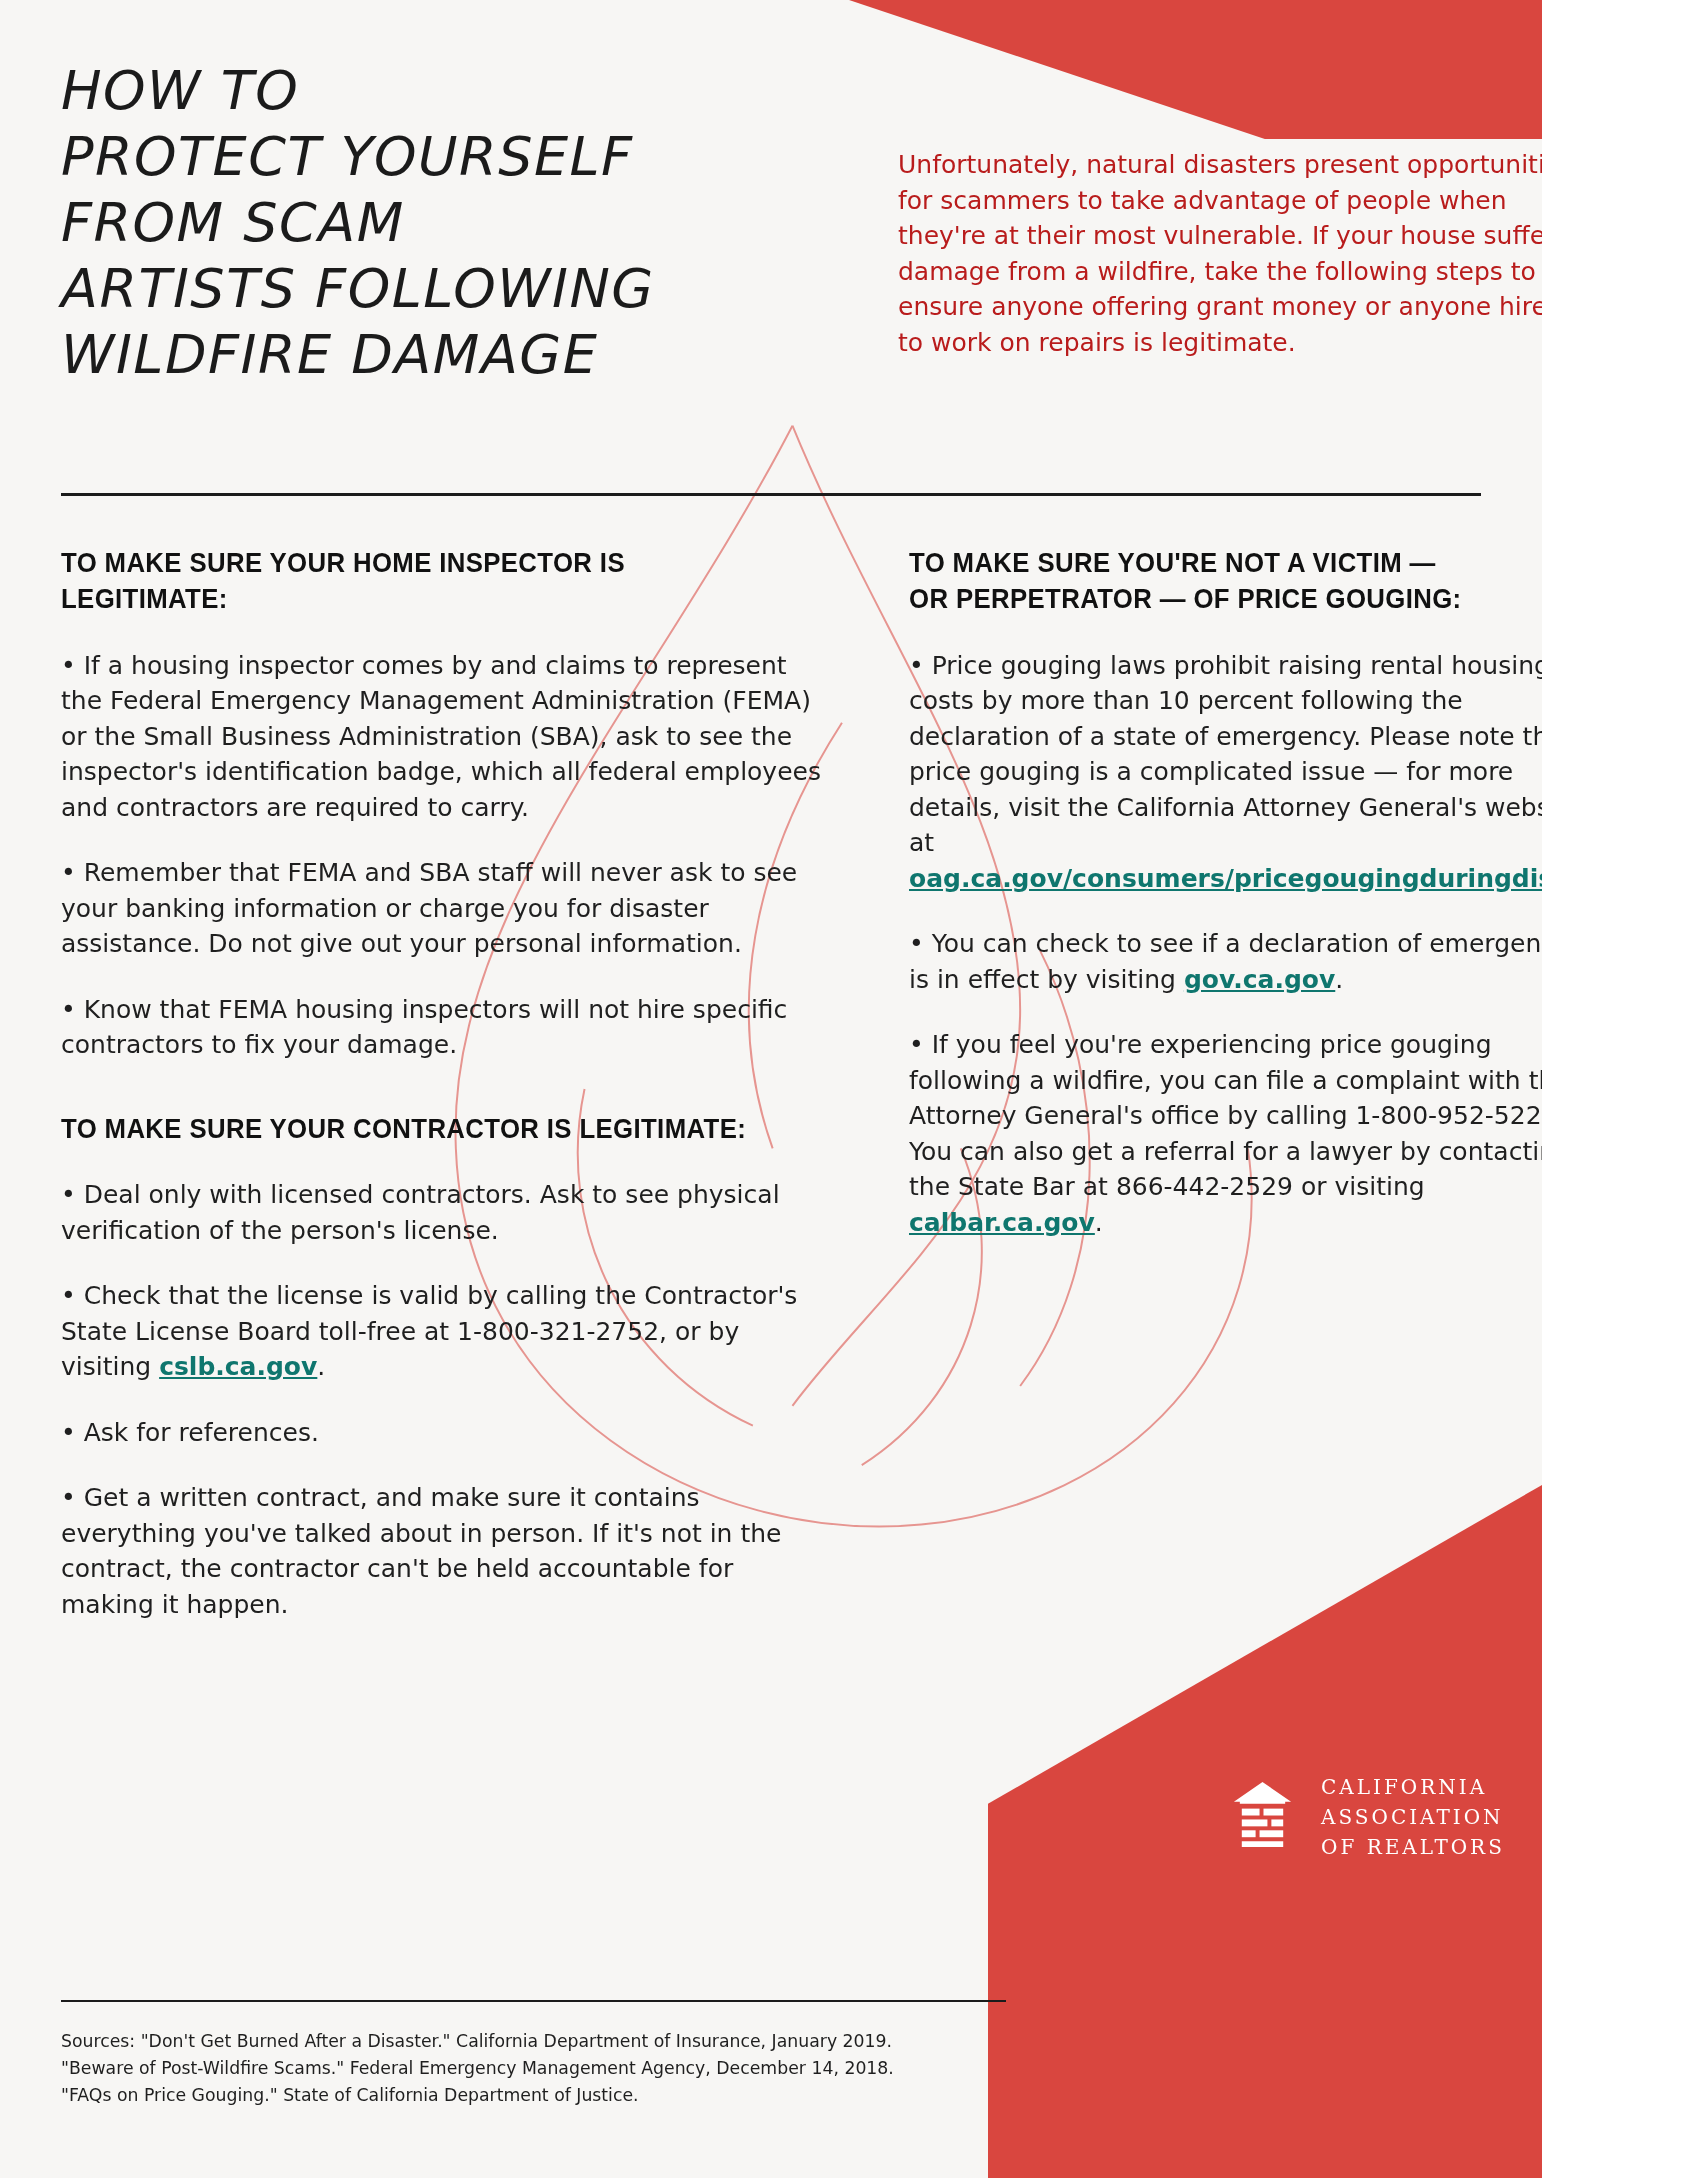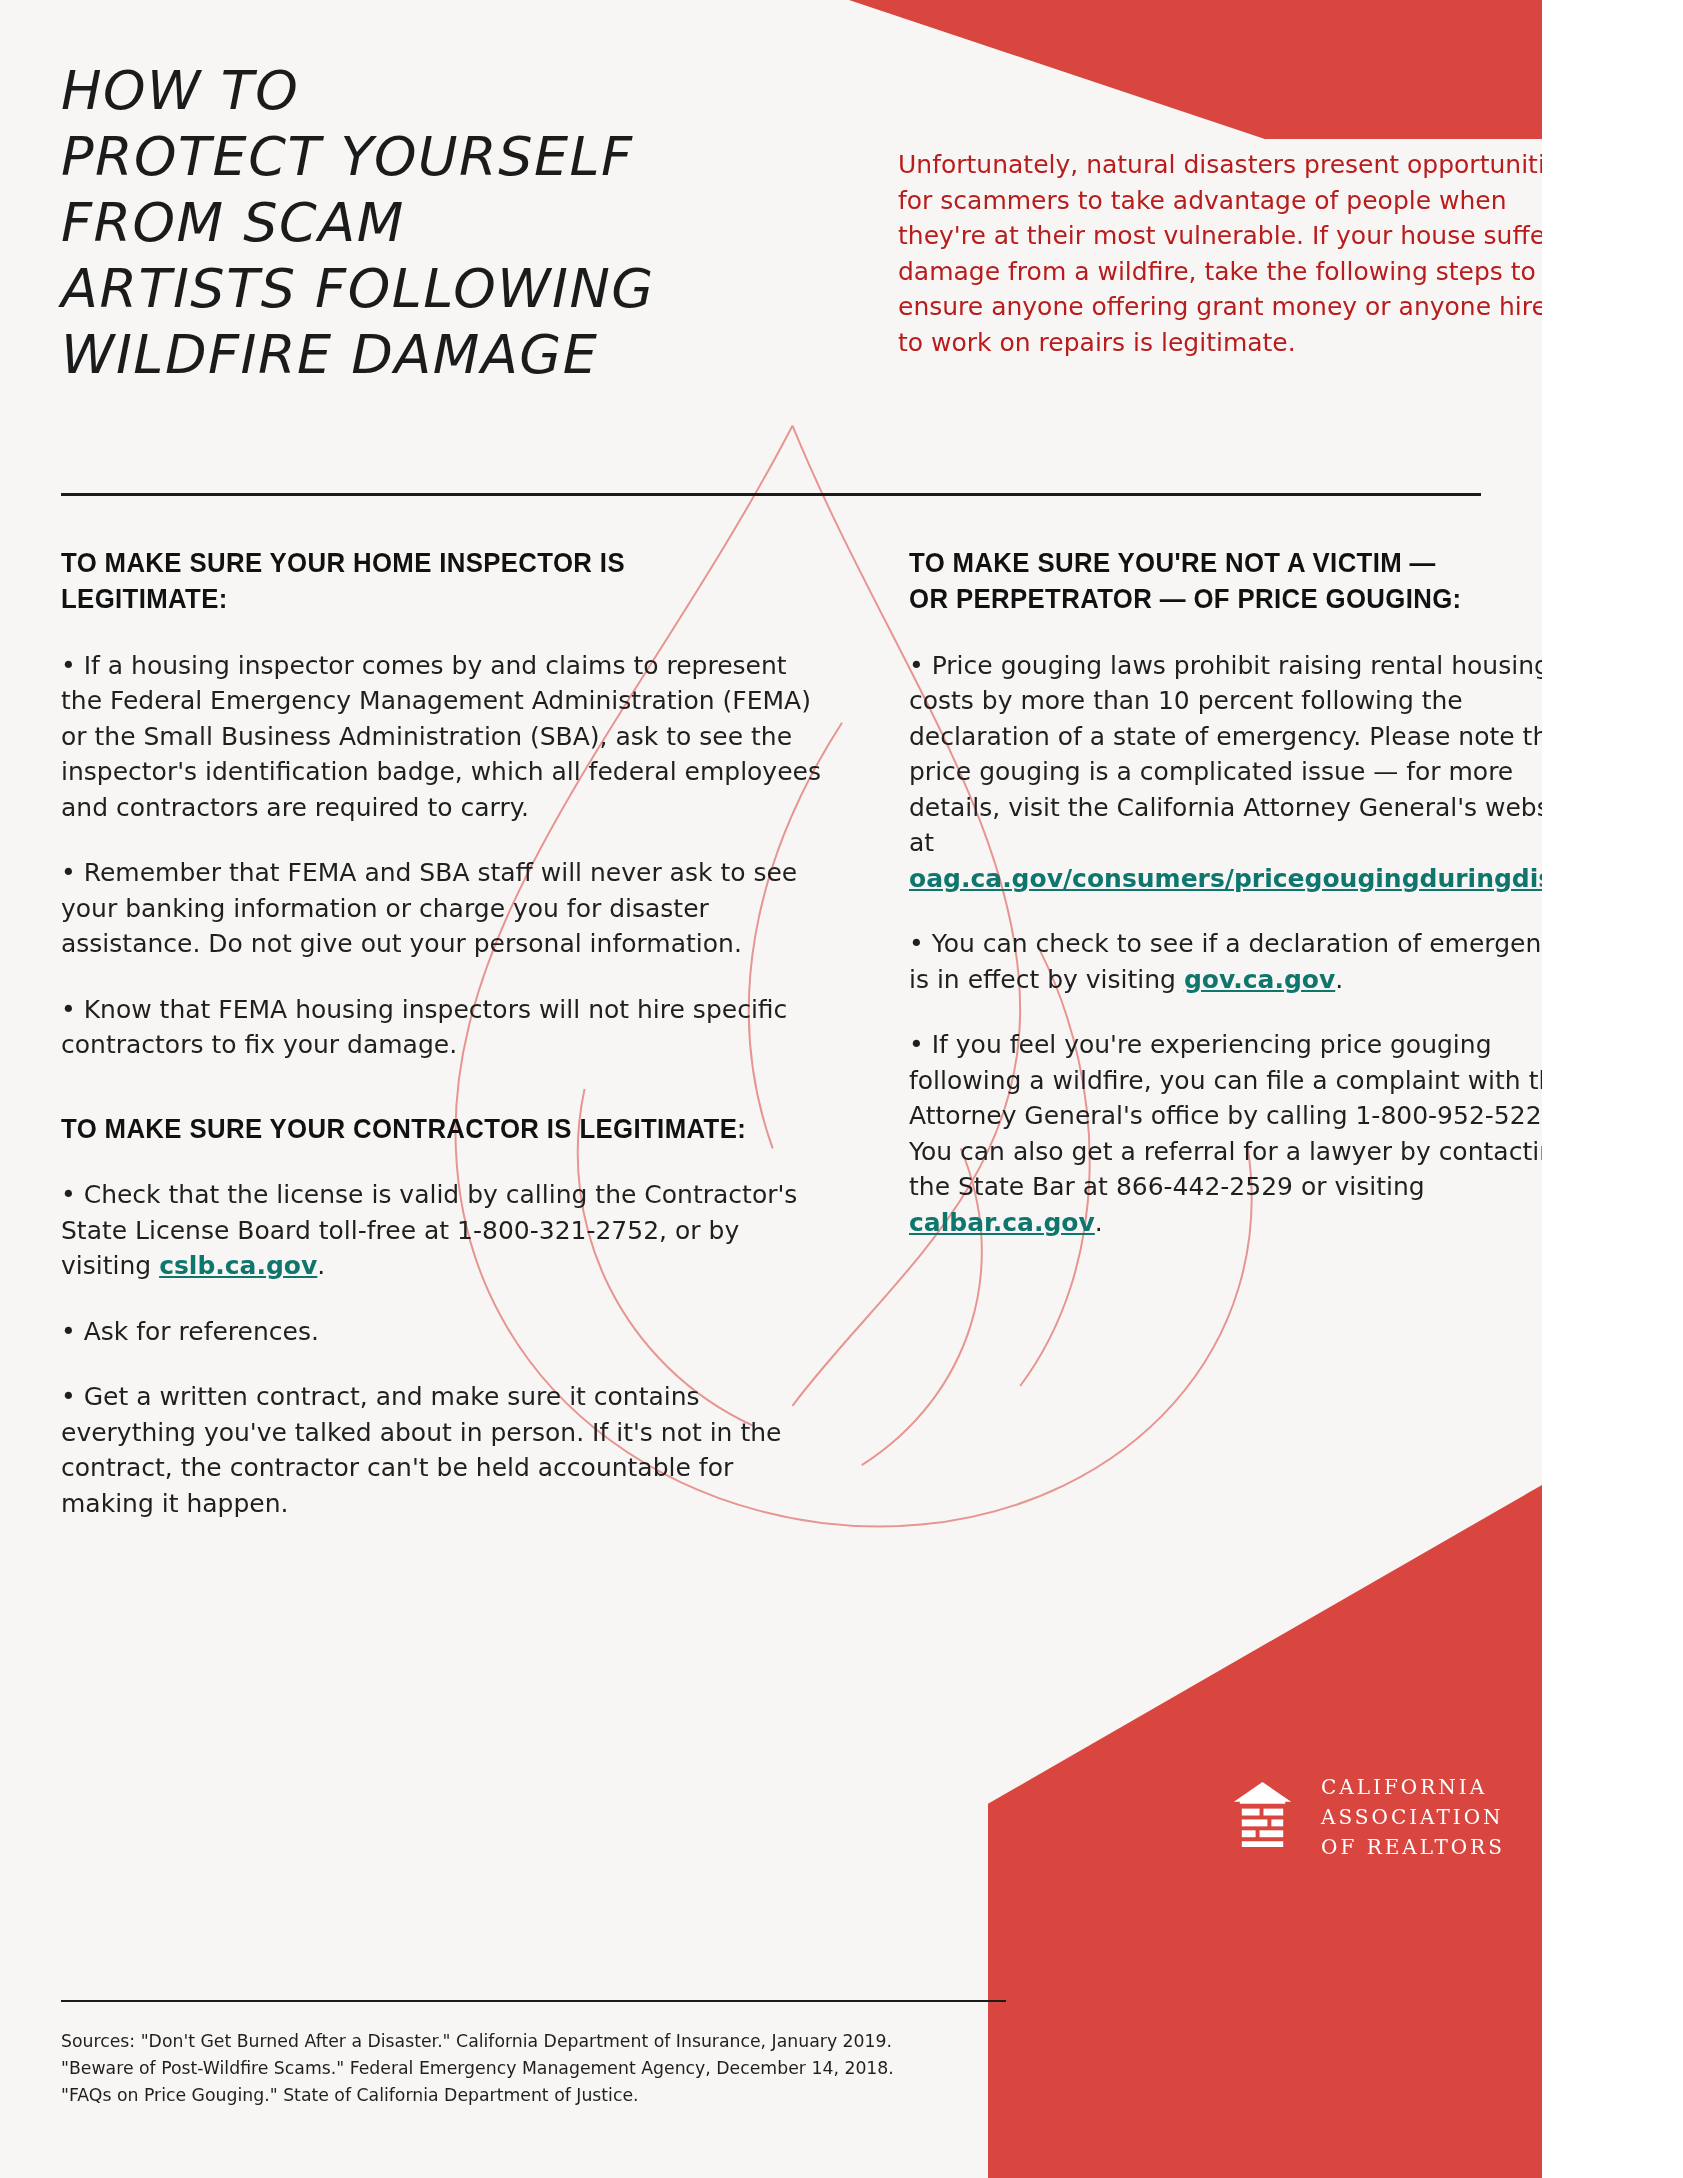--- a/index.html
+++ b/index.html
@@ -208,20 +208,21 @@
   <div class="col col-left">
 
     <h2 class="section-title">TO MAKE SURE YOUR HOME INSPECTOR IS LEGITIMATE:</h2>
 
     <p class="bullet">• If a housing inspector comes by and claims to represent the Federal Emergency Management Administration (FEMA) or the Small Business Administration (SBA), ask to see the inspector's identification badge, which all federal employees and contractors are required to carry.</p>
     <p class="bullet">• Remember that FEMA and SBA staff will never ask to see your banking information or charge you for disaster assistance. Do not give out your personal information.</p>
     <p class="bullet">• Know that FEMA housing inspectors will not hire specific contractors to fix your damage.</p>
 
     <h2 class="section-title second">TO MAKE SURE YOUR CONTRACTOR IS LEGITIMATE:</h2>
 
+    <p class="bullet">• Deal only with licensed contractors. Ask to see physical verification of the person's license.</p>
 
     <p class="bullet"><span>• Check that the license is valid by calling the Contractor's State License Board toll-free at </span><span class="b">1-800-321-2752</span><span>, or by visiting </span><a class="lnk" href="#">cslb.ca.gov</a><span>.</span></p>
 
     <p class="bullet">• Ask for references.</p>
     <p class="bullet">• Get a written contract, and make sure it contains everything you've talked about in person. If it's not in the contract, the contractor can't be held accountable for making it happen.</p>
   </div>
 
   <div class="col col-right">
 
     <h2 class="section-title">TO MAKE SURE YOU'RE NOT A VICTIM —

